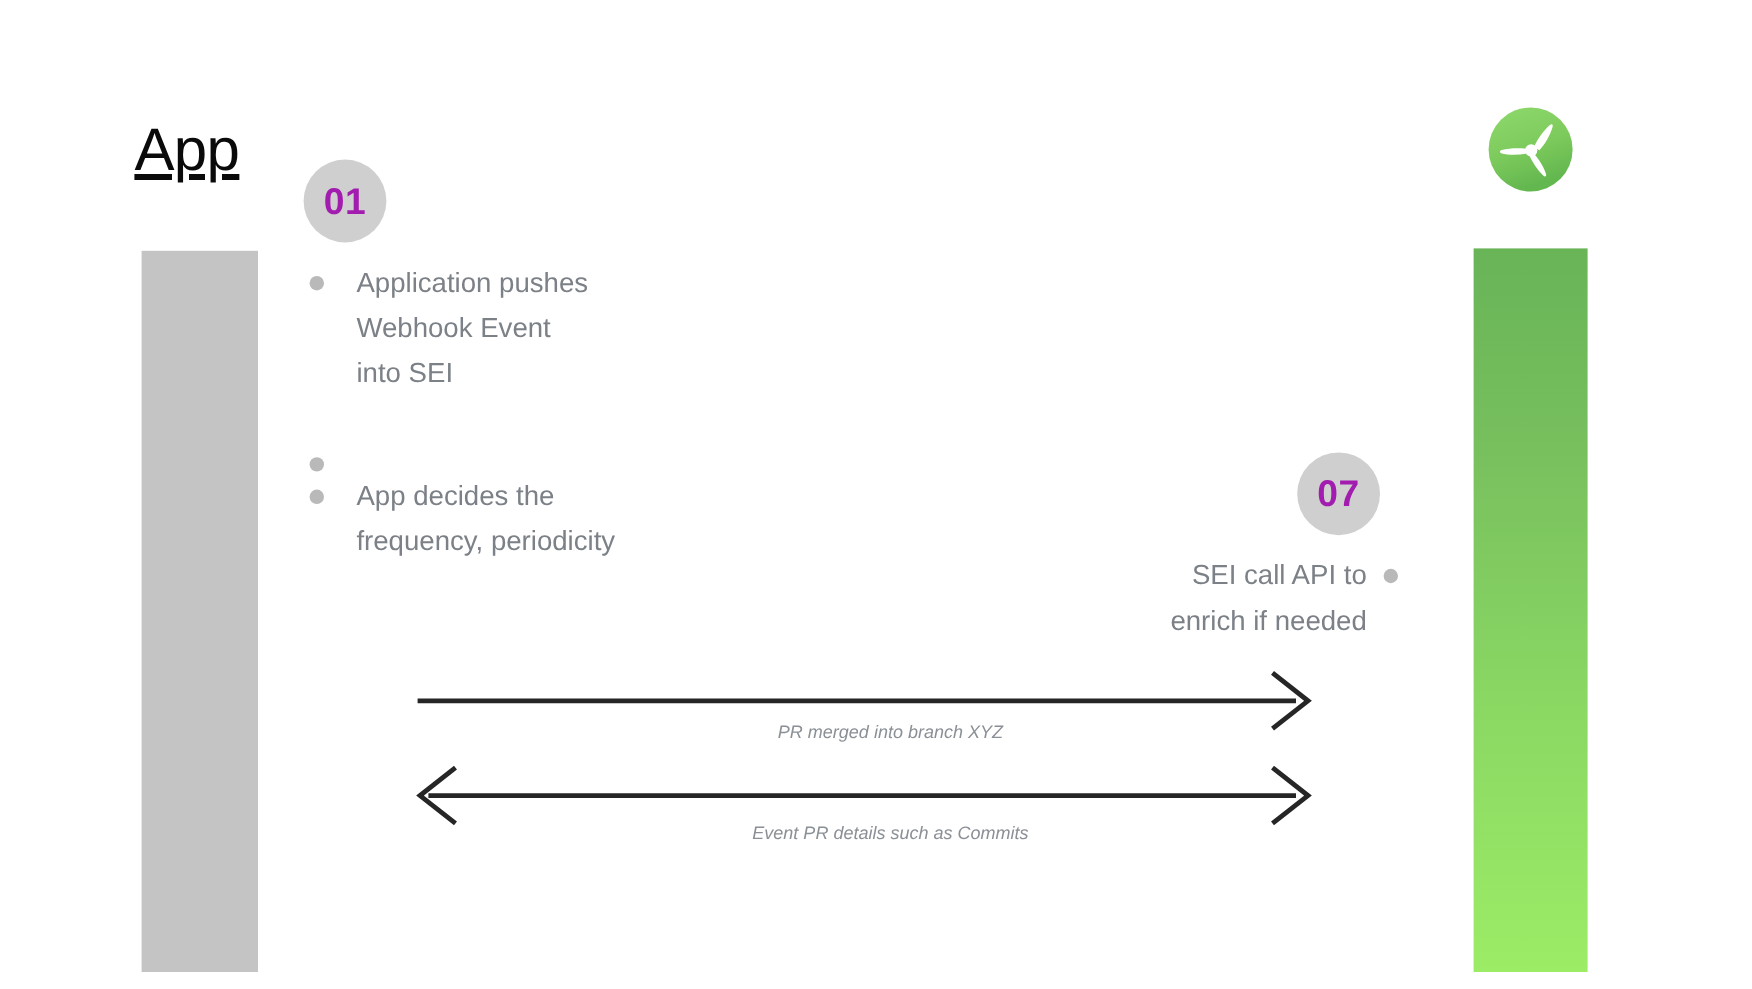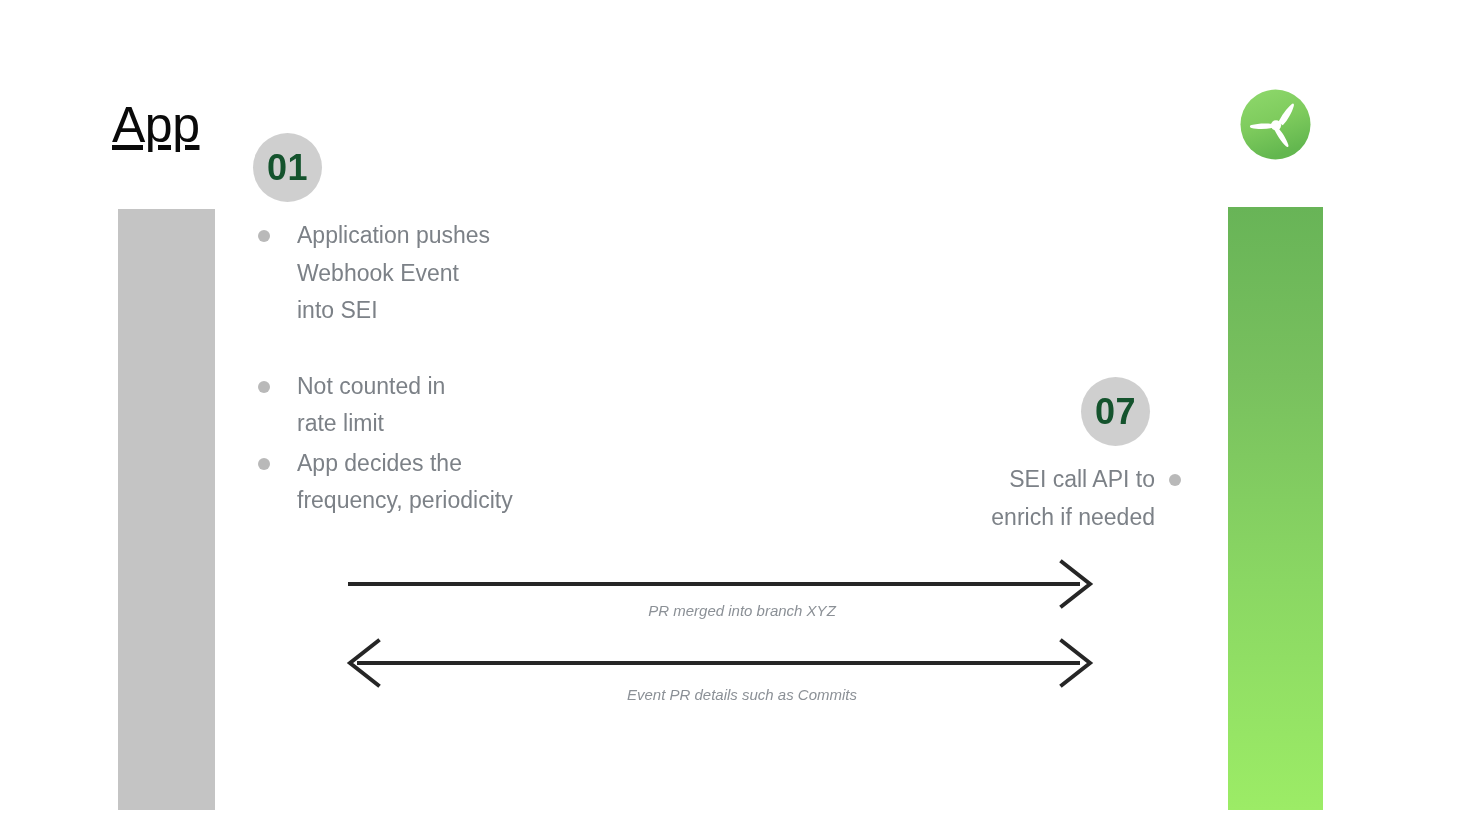--- a/index.html
+++ b/index.html
@@ -63,22 +63,22 @@
   }
   .logo-mark svg { display: block; }
 
   
   .step-badge {
     position: absolute;
     width: 69px;
     height: 69px;
     border-radius: 50%;
     background: #cfcfcf;
-    color: #14532d;
-    font-size: 36px;
+    color: #a21caf;
+    font-size: 31px;
     font-weight: 700;
     letter-spacing: 0.5px;
     display: flex;
     align-items: center;
     justify-content: center;
   }
   .badge-01 { left: 253px; top: 133px; }
   .badge-02 { left: 1081px; top: 377px; }
 
   
@@ -111,21 +111,21 @@
   }
   .bullet-row.right .bullet-text {
     margin-left: 0;
     margin-right: 14px;
   }
 
   .bullets-left  { left: 258px; top: 217px; }
   .bullets-left .bullet-row + .bullet-row { margin-top: 38px; }
   .bullets-left .bullet-row.tight + .bullet-row.tight { margin-top: 2px; }
 
-  .bullets-right { right: 279px; top: 461px; }
+  .bullets-right { right: 295px; top: 461px; }
 
   
   .arrow-layer {
     position: absolute;
     left: 0;
     top: 0;
     width: 1460px;
     height: 824px;
     pointer-events: none;
   }
@@ -180,22 +180,20 @@
 
   <div class="bullet-block bullets-left">
     <div class="bullet-row">
       <span class="bullet-dot"></span>
       <span class="bullet-text">Application pushes
 Webhook Event
 into SEI</span>
     </div>
     <div class="bullet-row tight">
       <span class="bullet-dot"></span>
-      <span class="bullet-text">Not counted in
-rate limit</span>
     </div>
     <div class="bullet-row tight">
       <span class="bullet-dot"></span>
       <span class="bullet-text">App decides the
 frequency, periodicity</span>
     </div>
   </div>
 
   <div class="step-badge badge-02">07</div>
 

